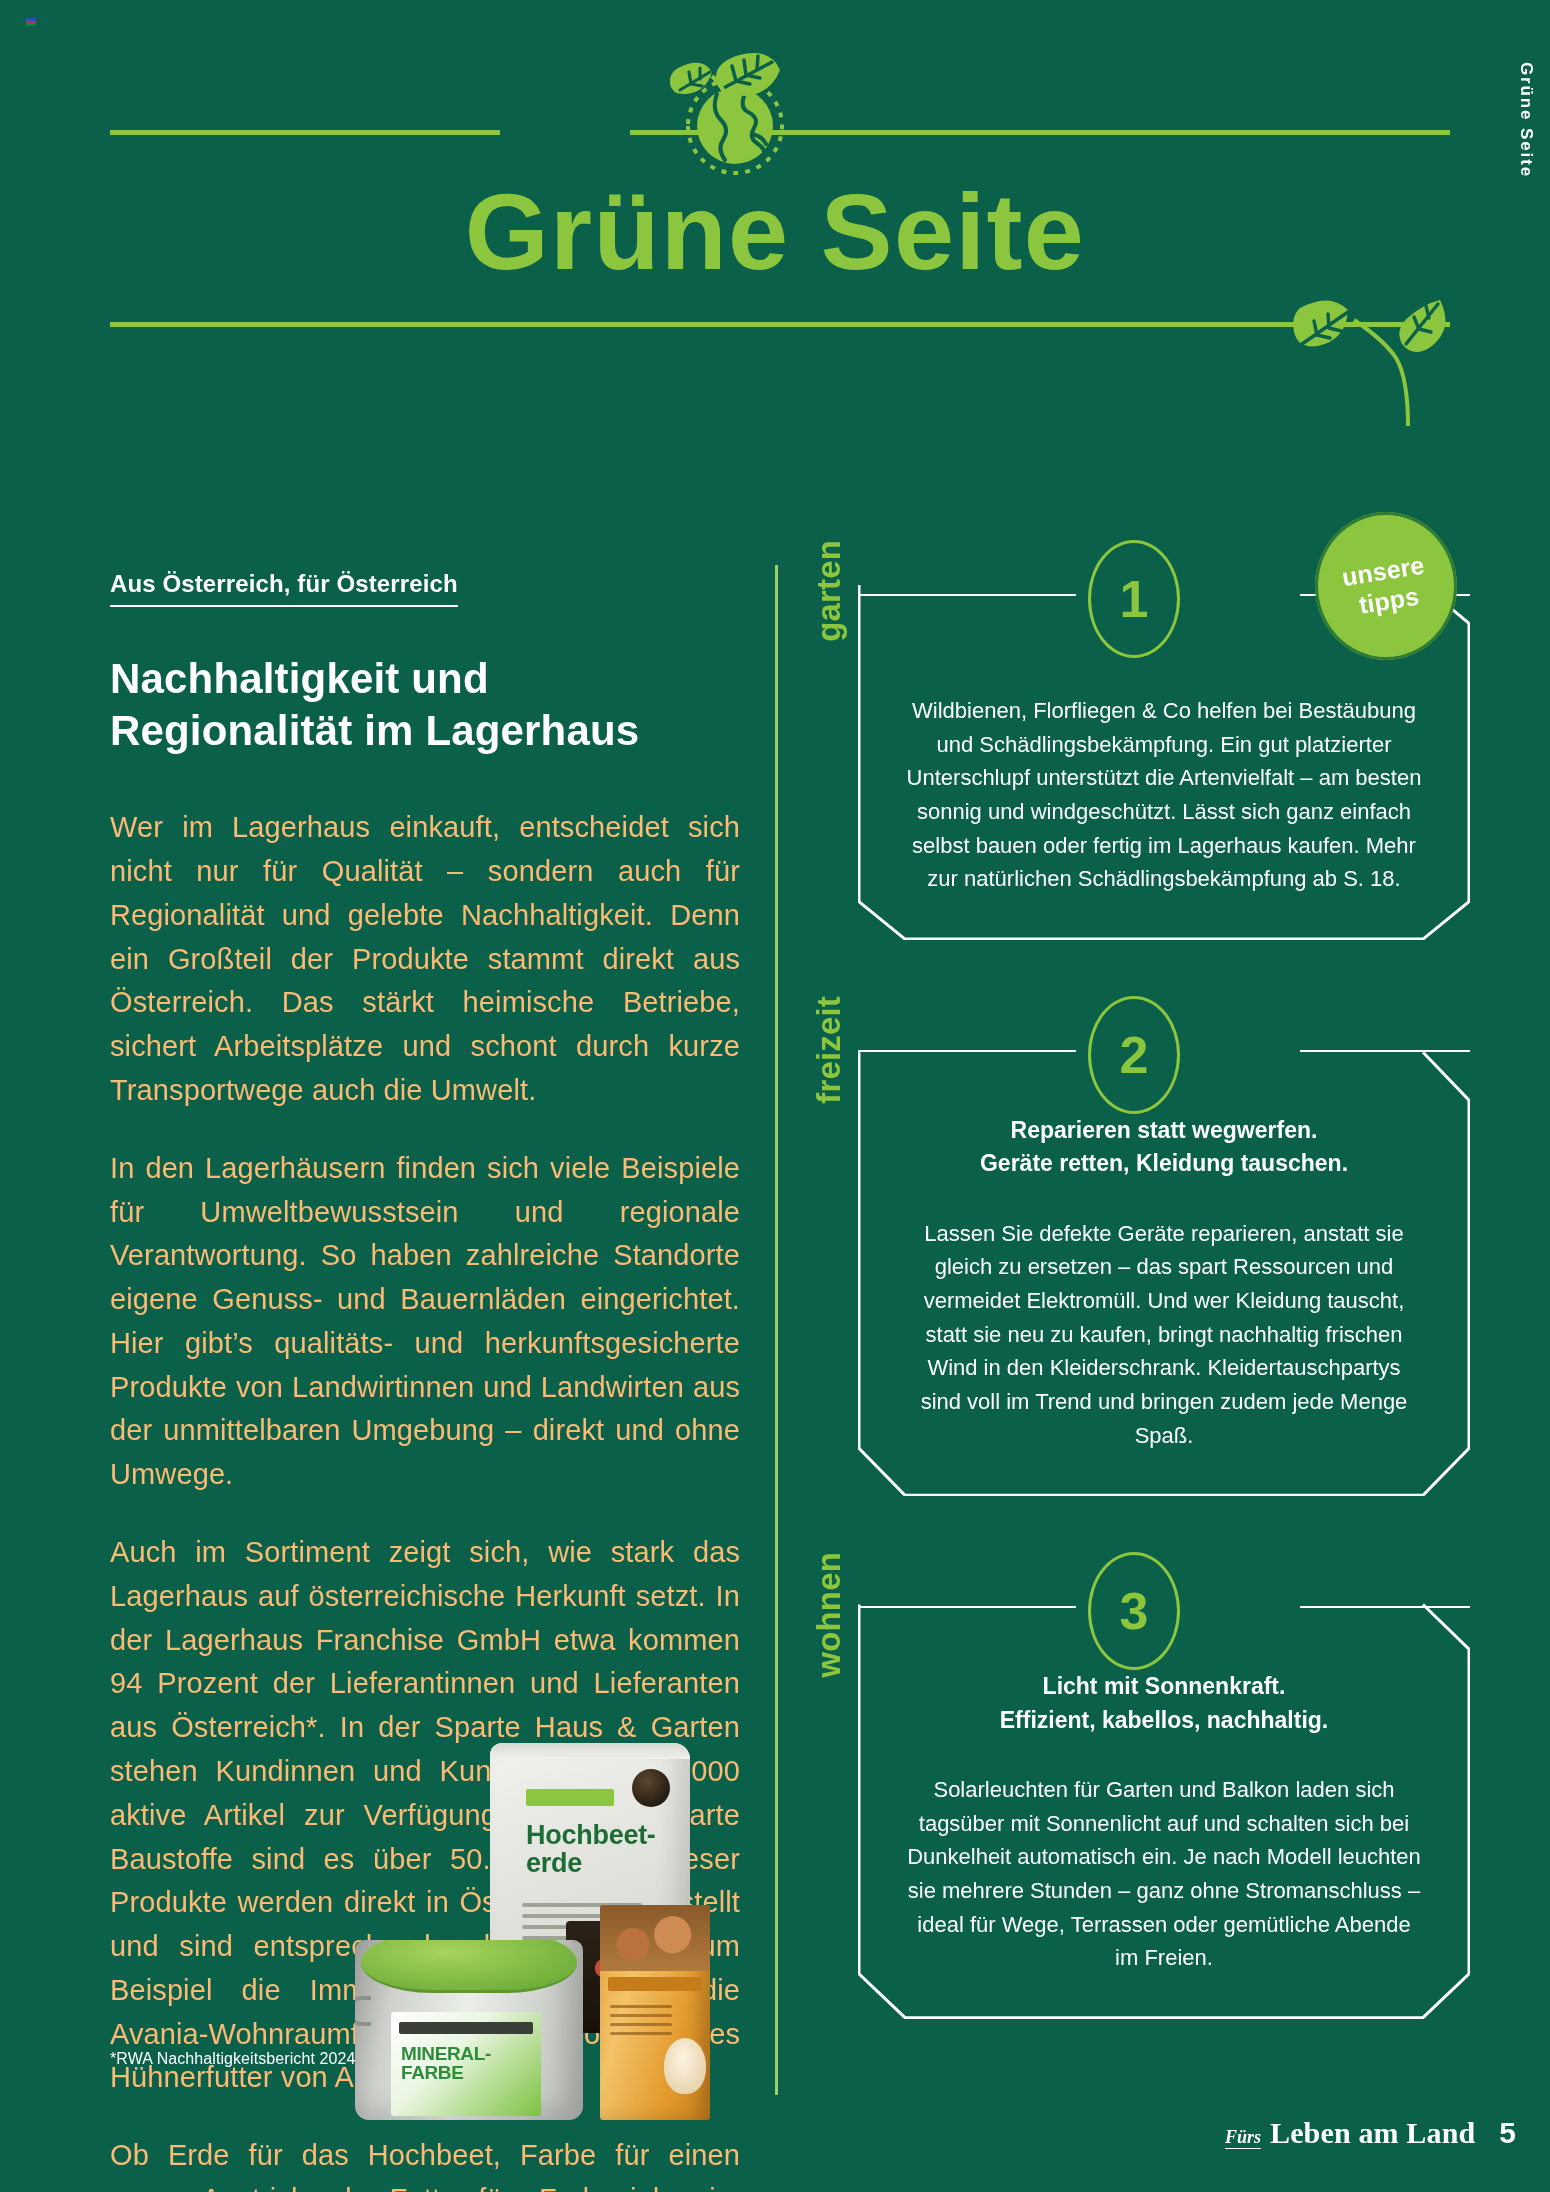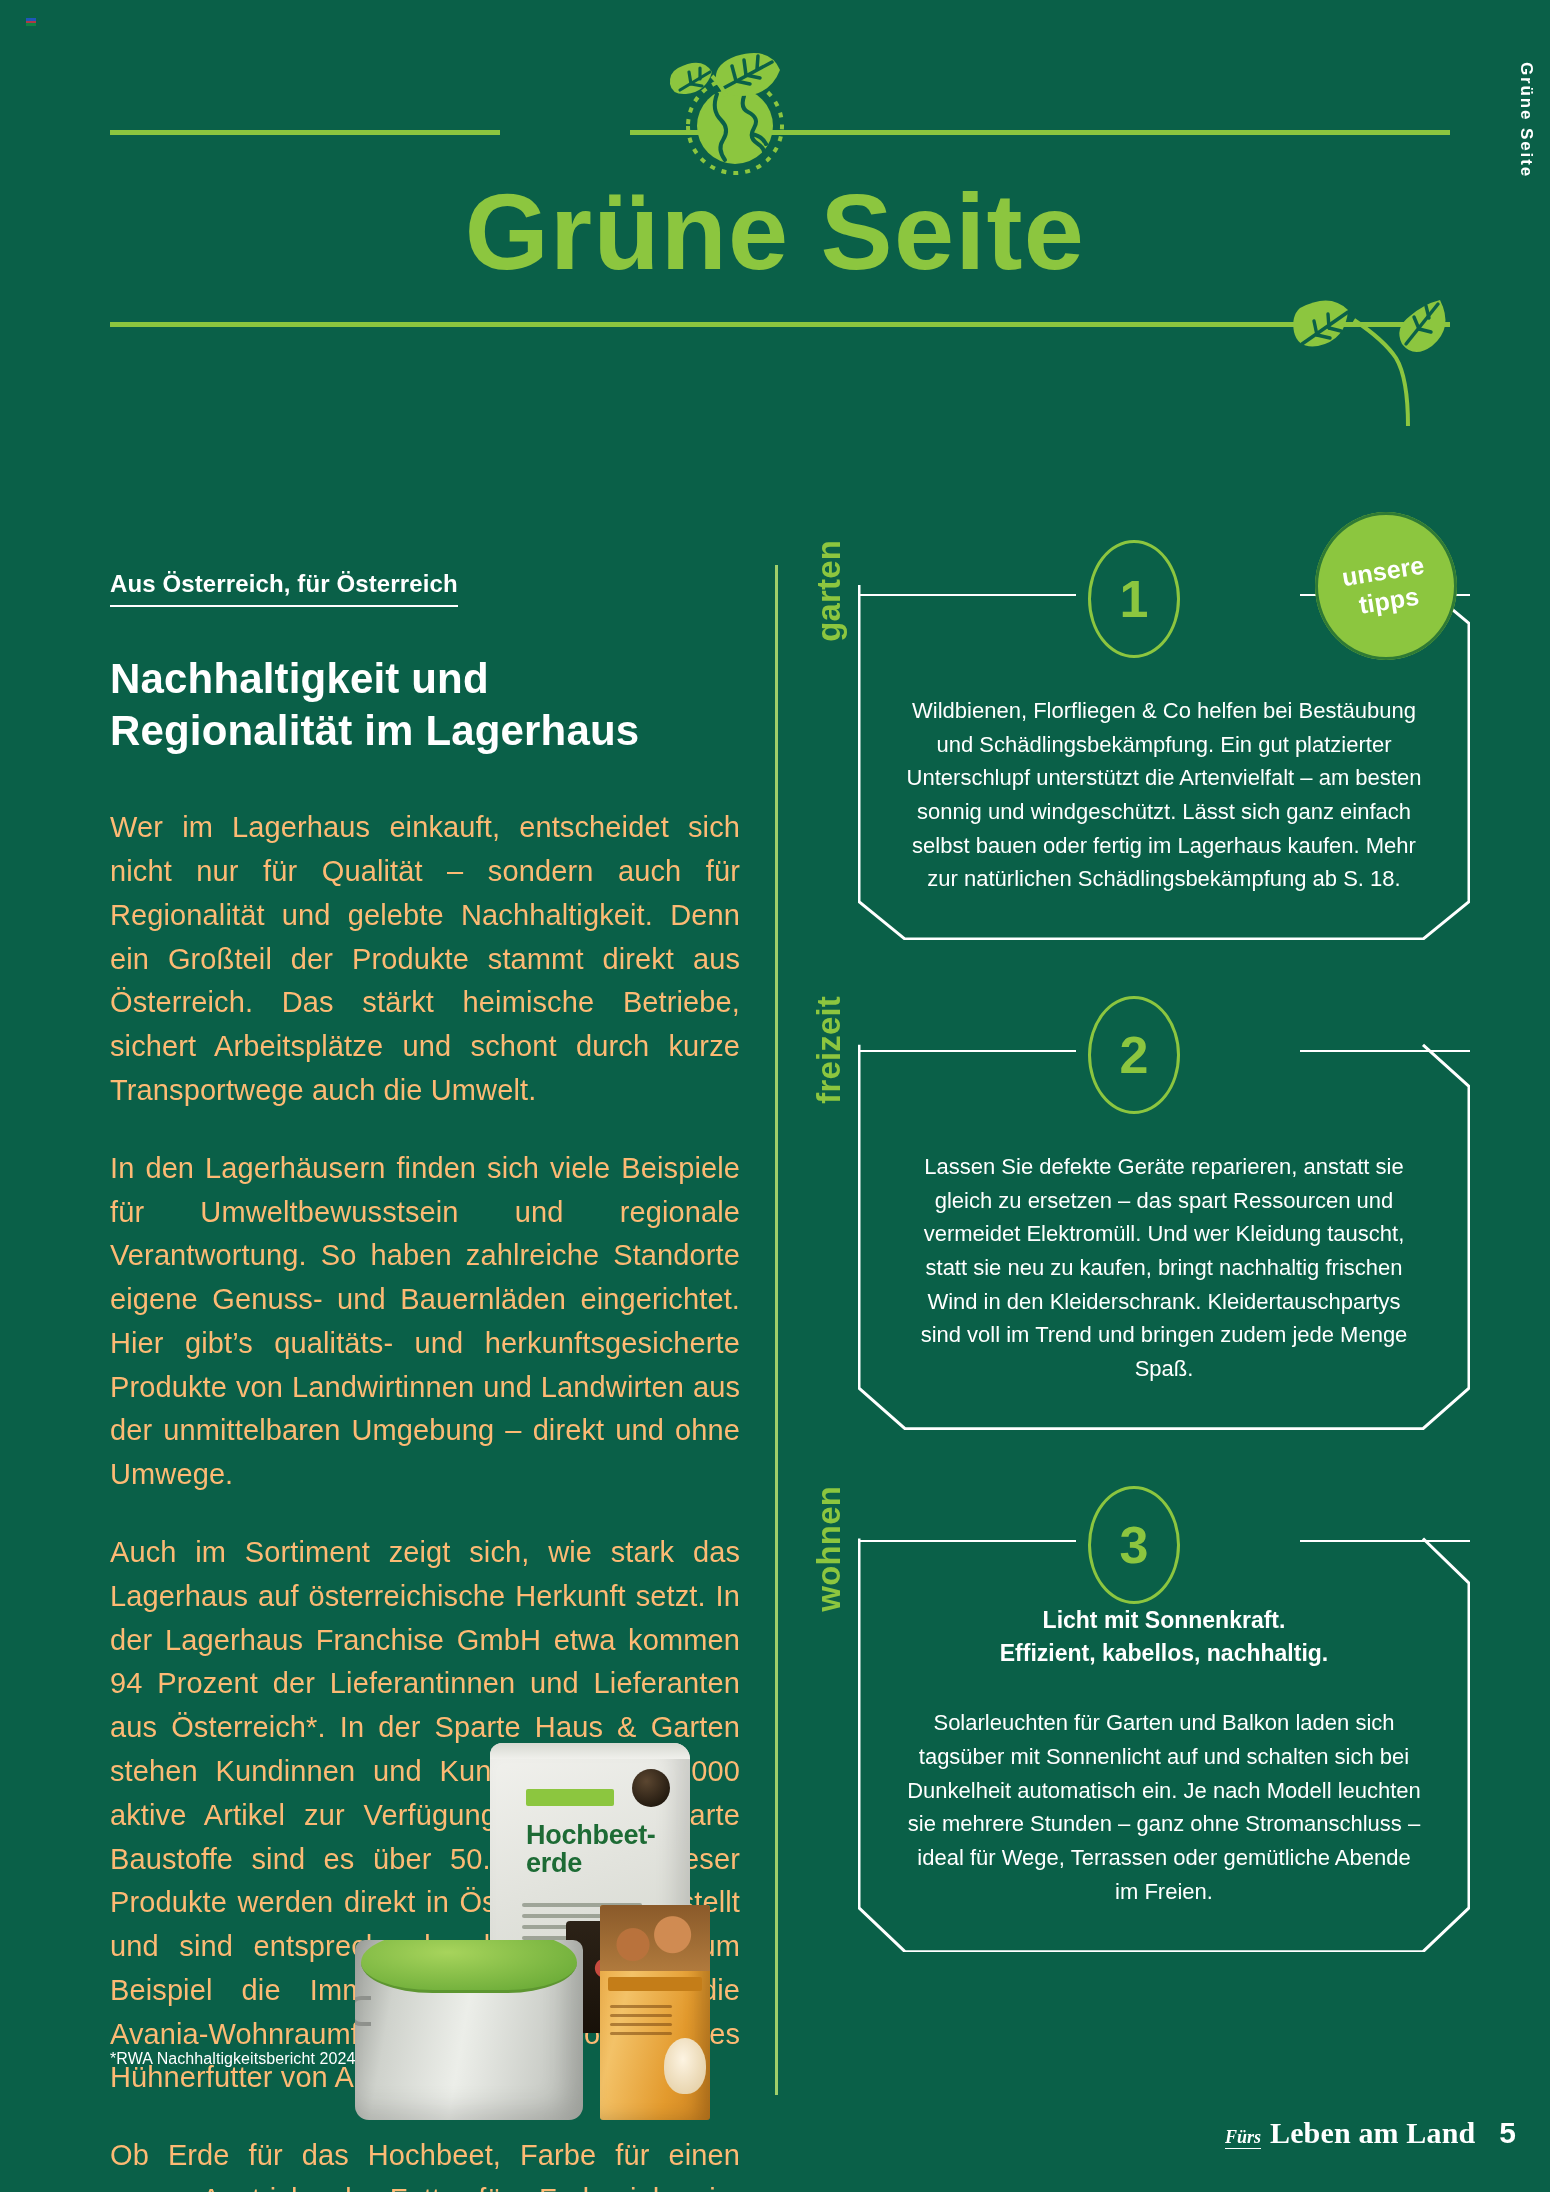--- a/index.html
+++ b/index.html
@@ -506,20 +506,27 @@
         <i></i>
         <i></i>
         <i></i>
     </div>
     <div class="bag-photo"></div>
   </div>
 
   <div class="prod-bucket">
     <div class="bucket-lid"></div>
     <div class="bucket-handle"></div>
+    <div class="bucket-label">
+      <div class="bucket-strip"></div>
+      <b>
+        <span>MINERAL-</span><br>
+        <span>FARBE</span>
+      </b>
+    </div>
   </div>
 
   <div class="prod-feed">
     <div class="feed-top"></div>
     <div class="feed-band"></div>
     <div class="feed-lines">
         <i></i>
         <i></i>
         <i></i>
         <i></i>
@@ -553,20 +560,24 @@
     <div class="tip-rule-left"></div>
     <div class="tip-rule-right"></div>
     <div class="tip-num">2</div>
     <div class="tip-frame">
       <svg viewBox="0 0 612 480" preserveAspectRatio="none">
         <path d="M1,54 L1,434 L47,479 L565,479 L611,434 L611,100 L565,54" fill="none" stroke="#ffffff" stroke-width="3" vector-effect="non-scaling-stroke"></path>
       </svg>
     </div>
     <div class="tip-box" style="clip-path:none;border:none;padding:118px 48px 44px 48px;">
       <div class="tip-box-inner">
+        <p class="tip-head">
+          <span>Reparieren statt wegwerfen.</span><br>
+          <span>Geräte retten, Kleidung tauschen.</span>
+        </p>
         <p class="tip-body">Lassen Sie defekte Geräte reparieren, anstatt sie gleich zu ersetzen – das spart Ressourcen und vermeidet Elektromüll. Und wer Kleidung tauscht, statt sie neu zu kaufen, bringt nachhaltig frischen Wind in den Kleiderschrank. Kleidertauschpartys sind voll im Trend und bringen zudem jede Menge Spaß.</p>
       </div>
     </div>
   </div>
 
   <div class="tip">
     <div class="tip-cat">wohnen</div>
     <div class="tip-rule-left"></div>
     <div class="tip-rule-right"></div>
     <div class="tip-num">3</div>

